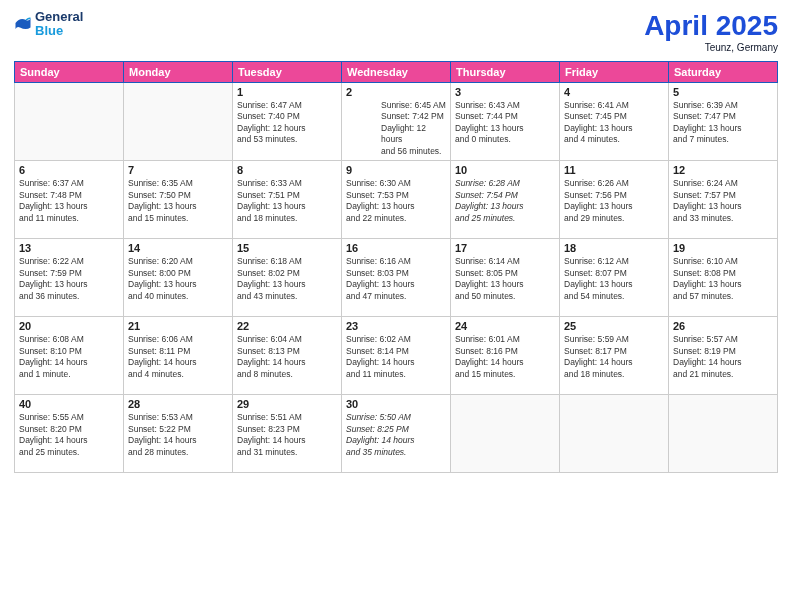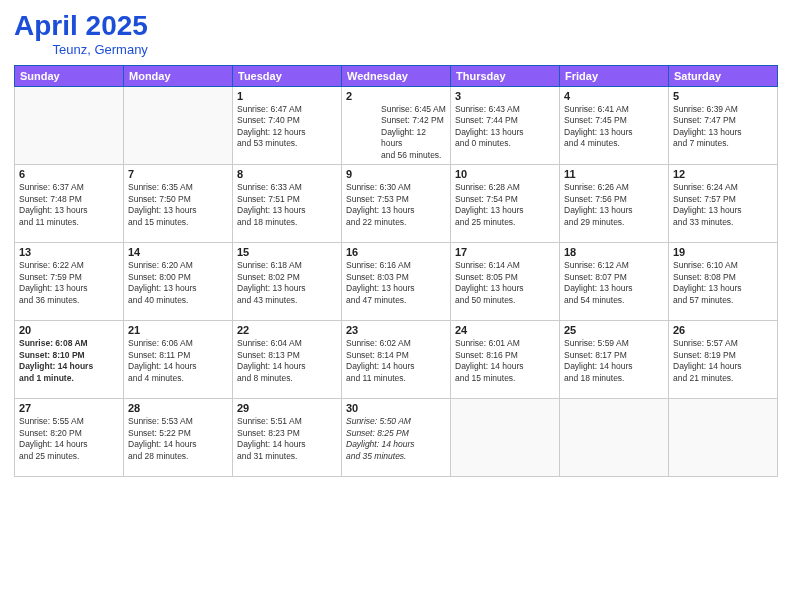--- a/index.html
+++ b/index.html
@@ -42,30 +42,30 @@
     }
     .title-block {
       text-align: right;
     }
     .month-year {
       font-size: 28px;
       font-weight: bold;
       color: #1d4ed8;
     }
     .location {
-      font-size: 13px;
-      color: #1d4ed8;
+      font-size: 10px;
+      color: #0f172a;
     }
     .calendar {
       width: 100%;
       border-collapse: collapse;
       border: 1px solid #ccc;
     }
     .calendar th {
-      background: #8b5cf6;
+      background: #ec4899;
       color: #fff;
       font-size: 11px;
       font-weight: bold;
       padding: 4px 5px;
       text-align: left;
       border: 1px solid #1a5bbf;
     }
     .calendar td {
       vertical-align: top;
       border: 1px solid #ccc;
@@ -90,20 +90,30 @@
       font-size: 8.5px;
       line-height: 1.35;
       color: #333;
     }
   </style>
 </head>
 <body>
 
 <div class="page">
   <div class="header">
+    <div class="logo-wrapper">
+      <svg class="logo-icon" viewBox="0 0 24 24" width="32" height="32">
+        <path d="M2 12 Q8 4 16 8 Q20 10 22 6 L22 18 Q16 22 8 18 Q4 16 2 20 Z" fill="#1a5bbf"></path>
+        <path d="M16 8 Q20 5 22 6" stroke="#1a9bdc" stroke-width="2" fill="none"></path>
+      </svg>
+      <div class="logo-text">
+        <span>General</span>
+        <span style="color:#1a9bdc">Blue</span>
+      </div>
+    </div>
     <div class="title-block">
       <div class="month-year">April 2025</div>
       <div class="location">Teunz, Germany</div>
     </div>
   </div>
 
   <table class="calendar">
     <thead>
       <tr>
         <th>Sunday</th>
@@ -179,21 +189,21 @@
           </td>
           <td>
             <span class="day-num">9</span>
             <div class="day-info" style="white-space: pre-line;">Sunrise: 6:30 AM
 Sunset: 7:53 PM
 Daylight: 13 hours
 and 22 minutes.</div>
           </td>
           <td>
             <span class="day-num">10</span>
-            <div class="day-info" style="white-space: pre-line;">Sunrise: 6:28 AM
+            <div class="day-info" style="white-space: pre-line; font-style: italic;">Sunrise: 6:28 AM
 Sunset: 7:54 PM
 Daylight: 13 hours
 and 25 minutes.</div>
           </td>
           <td>
             <span class="day-num">11</span>
             <div class="day-info" style="white-space: pre-line;">Sunrise: 6:26 AM
 Sunset: 7:56 PM
 Daylight: 13 hours
 and 29 minutes.</div>
@@ -253,21 +263,21 @@
             <span class="day-num">19</span>
             <div class="day-info" style="white-space: pre-line;">Sunrise: 6:10 AM
 Sunset: 8:08 PM
 Daylight: 13 hours
 and 57 minutes.</div>
           </td>
         </tr>
         <tr>
           <td>
             <span class="day-num">20</span>
-            <div class="day-info" style="white-space: pre-line; font-weight: bold;">Sunrise: 6:08 AM
+            <div class="day-info" style="white-space: pre-line;">Sunrise: 6:08 AM
 Sunset: 8:10 PM
 Daylight: 14 hours
 and 1 minute.</div>
           </td>
           <td>
             <span class="day-num">21</span>
             <div class="day-info" style="white-space: pre-line;">Sunrise: 6:06 AM
 Sunset: 8:11 PM
 Daylight: 14 hours
 and 4 minutes.</div>
@@ -303,21 +313,21 @@
           <td>
             <span class="day-num">26</span>
             <div class="day-info" style="white-space: pre-line;">Sunrise: 5:57 AM
 Sunset: 8:19 PM
 Daylight: 14 hours
 and 21 minutes.</div>
           </td>
         </tr>
         <tr>
           <td>
-            <span class="day-num">27</span>
+            <span class="day-num">40</span>
             <div class="day-info" style="white-space: pre-line;">Sunrise: 5:55 AM
 Sunset: 8:20 PM
 Daylight: 14 hours
 and 25 minutes.</div>
           </td>
           <td>
             <span class="day-num">28</span>
             <div class="day-info" style="white-space: pre-line;">Sunrise: 5:53 AM
 Sunset: 5:22 PM
 Daylight: 14 hours

